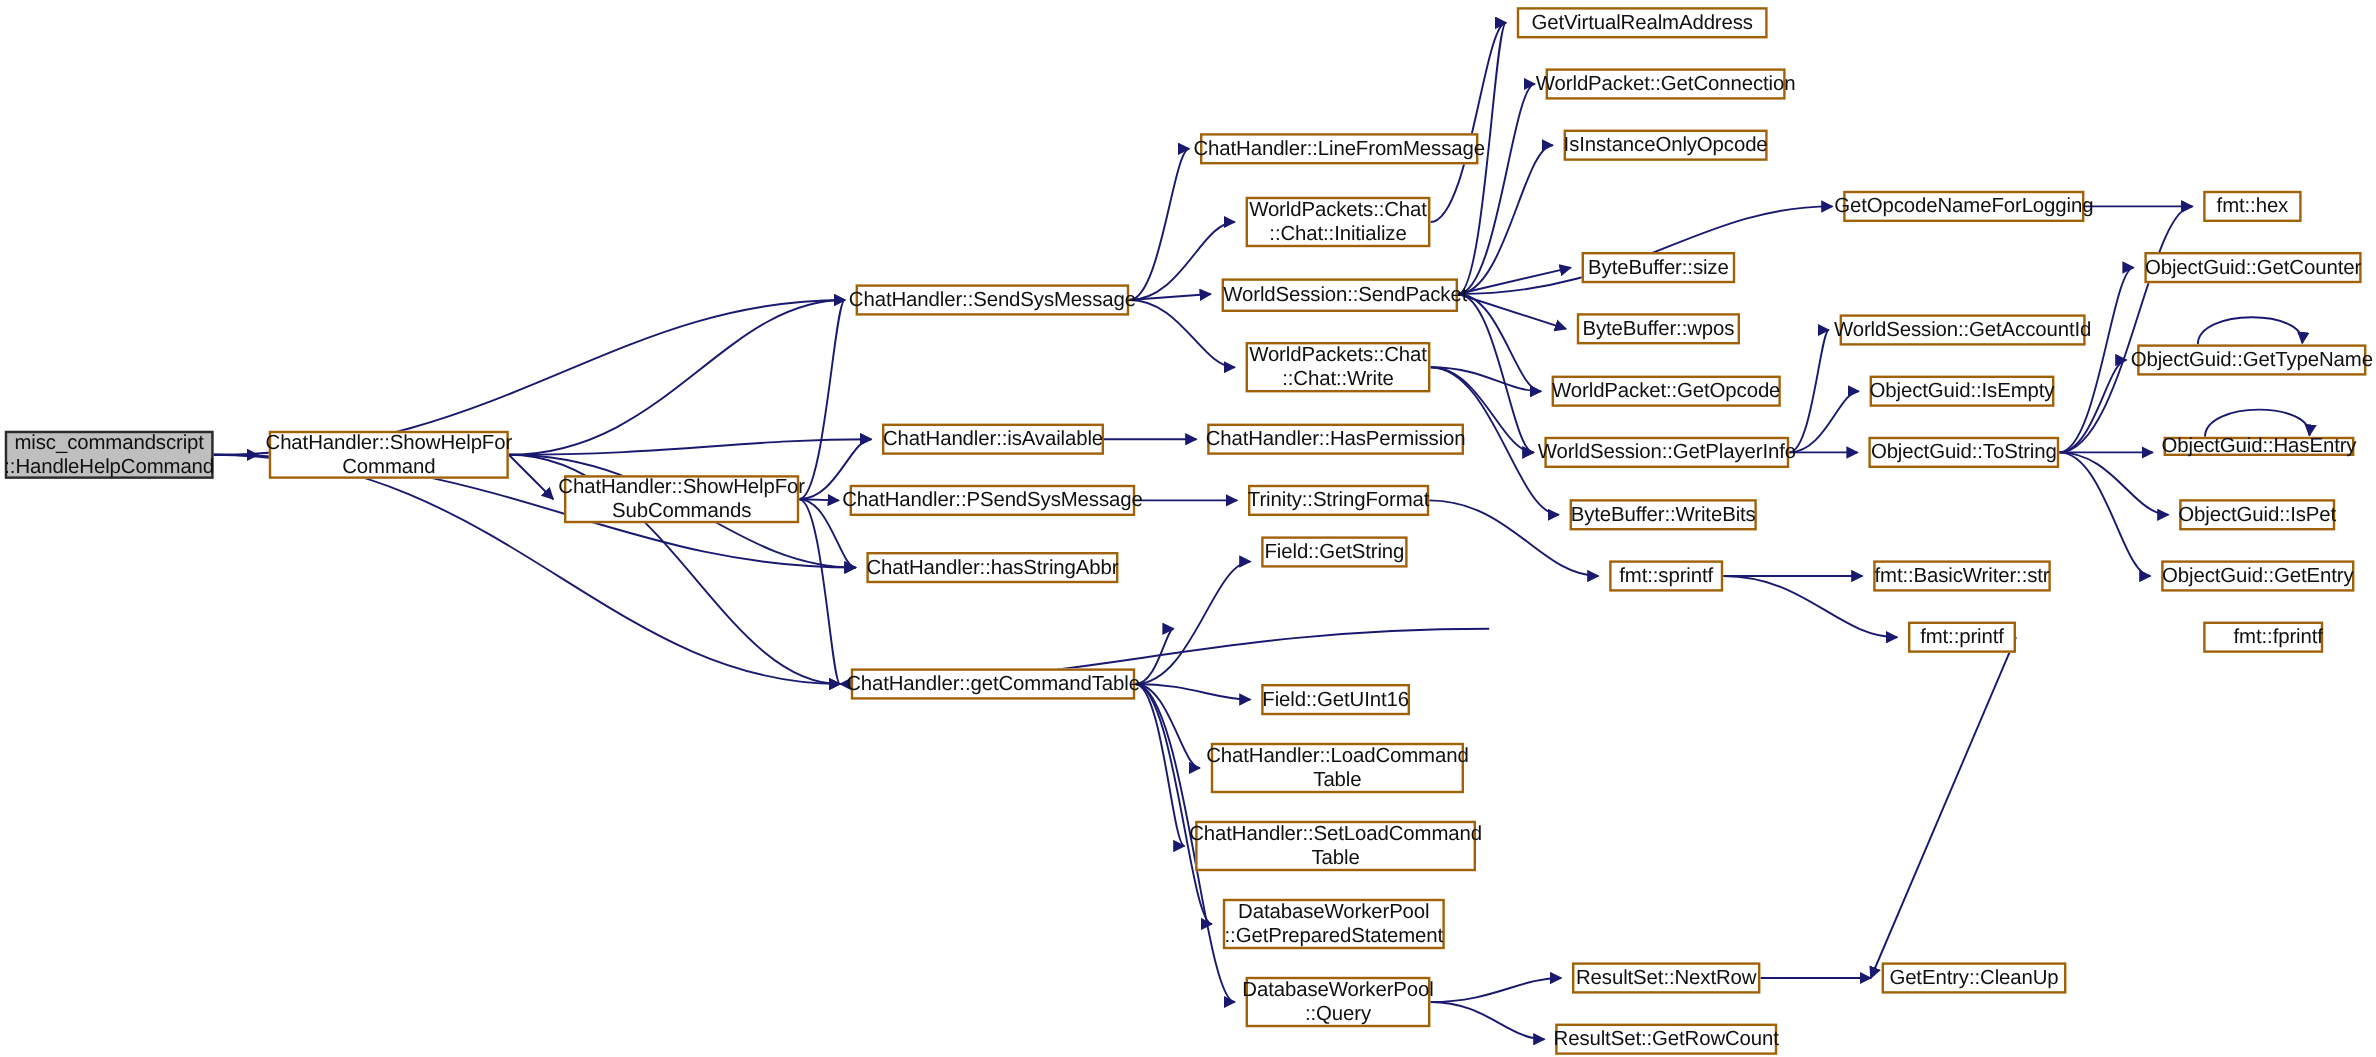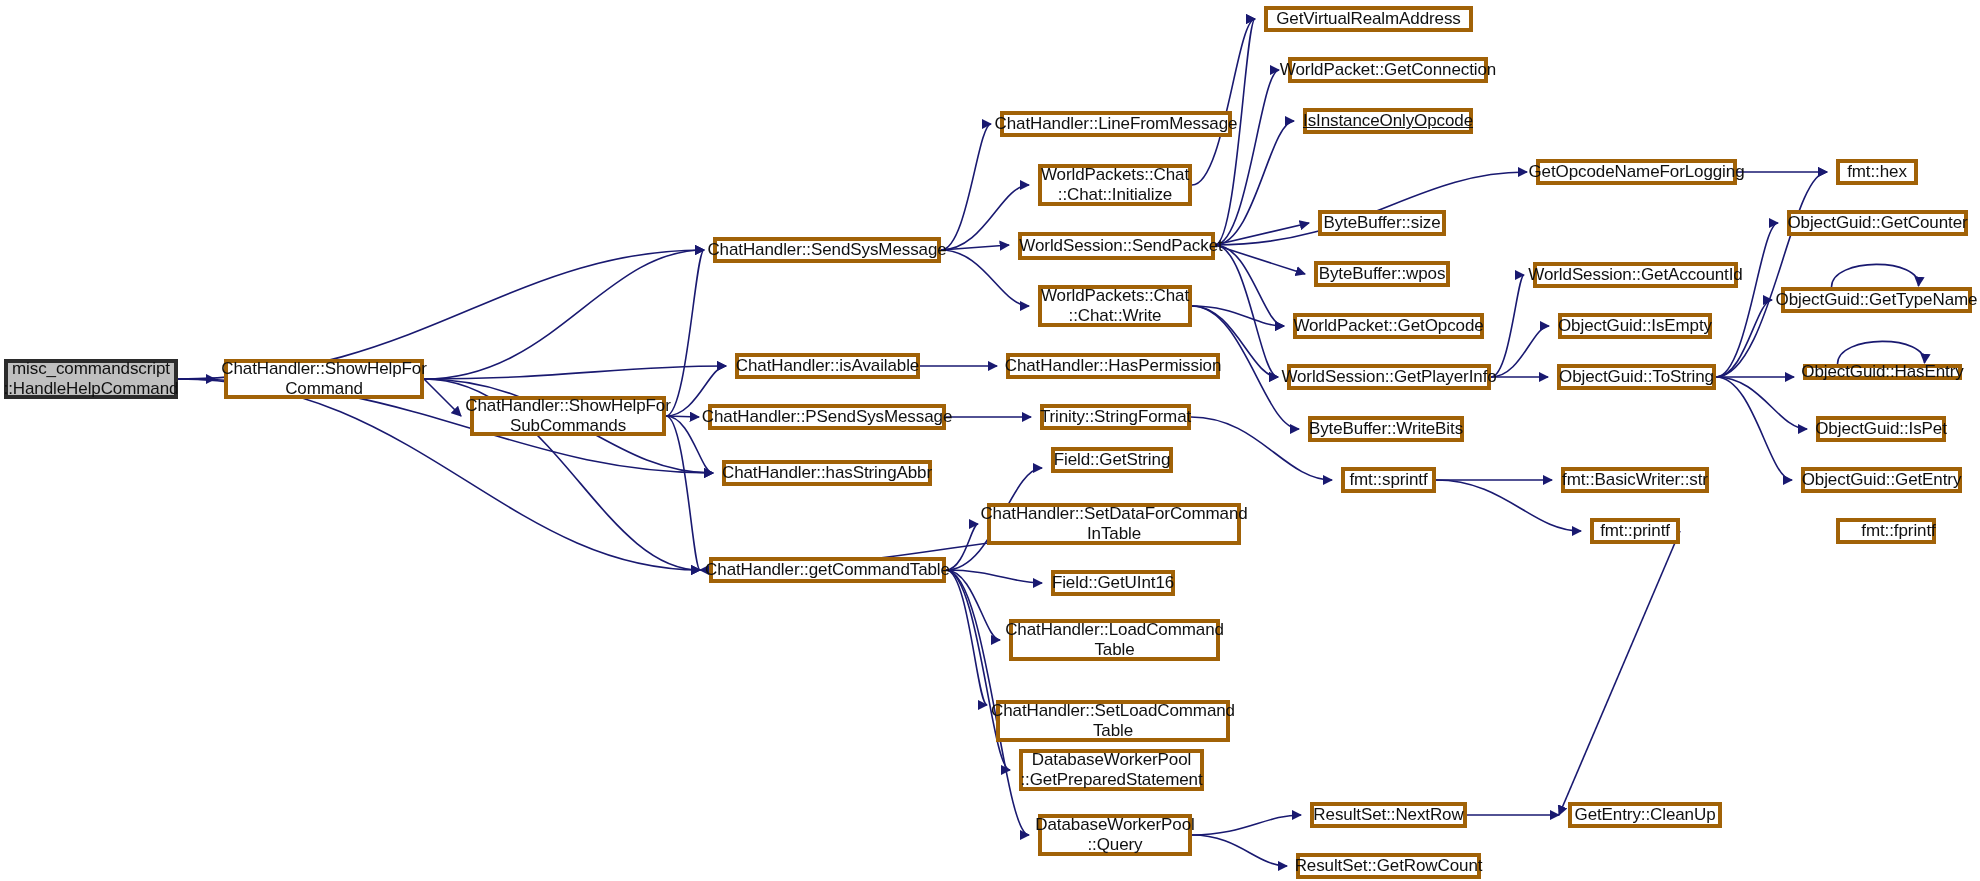--- a/index.html
+++ b/index.html
@@ -27,21 +27,21 @@
   #node-layer {
     position: absolute;
     left: 0;
     top: 0;
     width: 1980px;
     height: 881px;
   }
   .gnode {
     position: absolute;
     box-sizing: border-box;
-    border: 4px solid #a16207;
+    border: 2px solid #a16207;
     background: #ffffff;
     color: #101010;
     display: flex;
     align-items: center;
     justify-content: center;
     text-align: center;
     font-size: 17px;
     line-height: 1.16;
     letter-spacing: -0.1px;
     white-space: pre-line;
@@ -139,34 +139,32 @@
       <div class="gnode" style="left: 709px; top: 557px; width: 237px; height: 26px;"><span>ChatHandler::getCommandTable</span></div>
       <div class="gnode" style="left: 1000px; top: 111px; width: 232px; height: 26px;"><span>ChatHandler::LineFromMessage</span></div>
       <div class="gnode" style="left: 1038px; top: 164px; width: 154px; height: 42px;"><span>WorldPackets::Chat
 ::Chat::Initialize</span></div>
       <div class="gnode" style="left: 1018px; top: 232px; width: 197px; height: 28px; padding-left: 12px;"><span>WorldSession::SendPacket</span></div>
       <div class="gnode" style="left: 1038px; top: 285px; width: 154px; height: 42px;"><span>WorldPackets::Chat
 ::Chat::Write</span></div>
       <div class="gnode" style="left: 1006px; top: 353px; width: 214px; height: 26px;"><span>ChatHandler::HasPermission</span></div>
       <div class="gnode" style="left: 1040px; top: 404px; width: 151px; height: 26px;"><span>Trinity::StringFormat</span></div>
       <div class="gnode" style="left: 1051px; top: 447px; width: 122px; height: 26px;"><span>Field::GetString</span></div>
-      <div class="gnode" style="left: 987px; top: 503px; width: 254px; height: 42px;"><span>ChatHandler::SetDataForCommand
-InTable</span></div>
       <div class="gnode" style="left: 1051px; top: 570px; width: 124px; height: 26px;"><span>Field::GetUInt16</span></div>
       <div class="gnode" style="left: 1009px; top: 619px; width: 211px; height: 42px;"><span>ChatHandler::LoadCommand
 Table</span></div>
-      <div class="gnode" style="left: 996px; top: 684px; width: 234px; height: 42px; margin-top: 16px;"><span>ChatHandler::SetLoadCommand
+      <div class="gnode" style="left: 996px; top: 684px; width: 234px; height: 42px;"><span>ChatHandler::SetLoadCommand
 Table</span></div>
       <div class="gnode" style="left: 1019px; top: 749px; width: 185px; height: 42px;"><span>DatabaseWorkerPool
 ::GetPreparedStatement</span></div>
       <div class="gnode" style="left: 1038px; top: 814px; width: 154px; height: 42px;"><span>DatabaseWorkerPool
 ::Query</span></div>
       <div class="gnode" style="left: 1264px; top: 6px; width: 209px; height: 26px;"><span>GetVirtualRealmAddress</span></div>
       <div class="gnode" style="left: 1288px; top: 57px; width: 200px; height: 26px;"><span>WorldPacket::GetConnection</span></div>
-      <div class="gnode" style="left: 1303px; top: 108px; width: 170px; height: 26px; text-decoration: underline;"><span>IsInstanceOnlyOpcode</span></div>
+      <div class="gnode" style="left: 1303px; top: 108px; width: 170px; height: 26px;"><span>IsInstanceOnlyOpcode</span></div>
       <div class="gnode" style="left: 1318px; top: 210px; width: 128px; height: 26px;"><span>ByteBuffer::size</span></div>
       <div class="gnode" style="left: 1314px; top: 261px; width: 136px; height: 26px; justify-content: center;"><span>ByteBuffer::wpos</span></div>
       <div class="gnode" style="left: 1293px; top: 313px; width: 191px; height: 26px;"><span>WorldPacket::GetOpcode</span></div>
       <div class="gnode" style="left: 1287px; top: 364px; width: 204px; height: 26px;"><span>WorldSession::GetPlayerInfo</span></div>
       <div class="gnode" style="left: 1308px; top: 416px; width: 156px; height: 26px;"><span>ByteBuffer::WriteBits</span></div>
       <div class="gnode" style="left: 1341px; top: 467px; width: 95px; height: 26px;"><span>fmt::sprintf</span></div>
       <div class="gnode" style="left: 1536px; top: 159px; width: 201px; height: 26px;"><span>GetOpcodeNameForLogging</span></div>
       <div class="gnode" style="left: 1533px; top: 262px; width: 205px; height: 26px;"><span>WorldSession::GetAccountId</span></div>
       <div class="gnode" style="left: 1558px; top: 313px; width: 154px; height: 26px;"><span>ObjectGuid::IsEmpty</span></div>
       <div class="gnode" style="left: 1557px; top: 364px; width: 159px; height: 26px;"><span>ObjectGuid::ToString</span></div>

